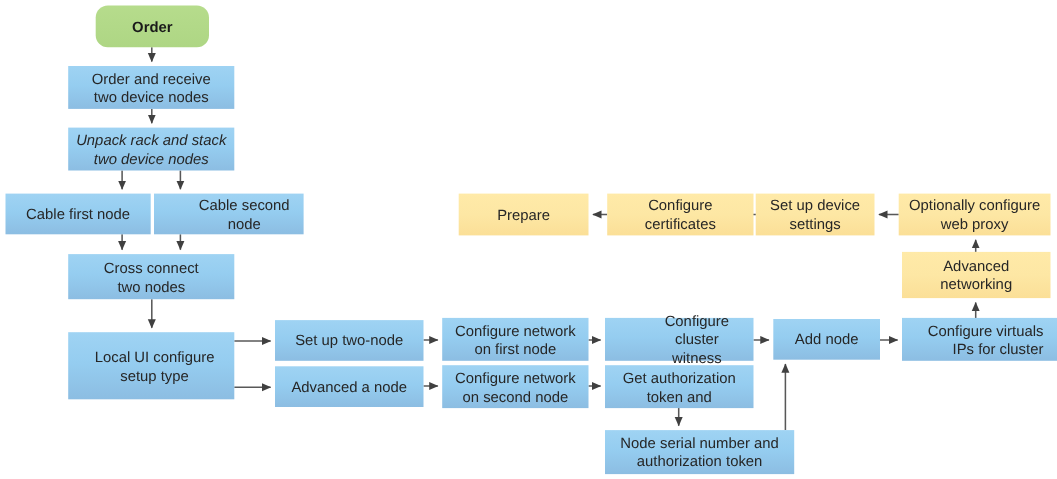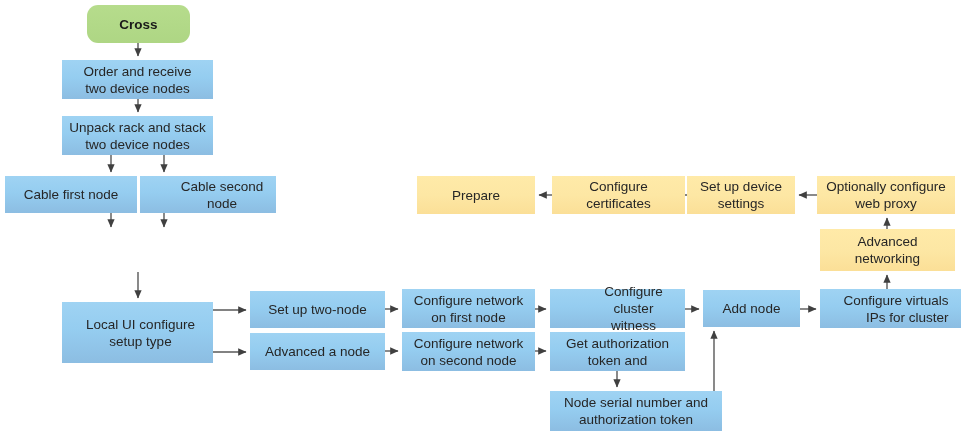--- a/index.html
+++ b/index.html
@@ -98,32 +98,34 @@
       <path d="M887,229 L887,218"></path>
 
       <path d="M817,195 L799,195"></path>
 
       <path d="M687,195 L689,195 M687,195 L668,195"></path>
 
       <path d="M552,195 L539,195"></path>
     </g>
   </svg>
 
-  <div class="node green" style="left:87px;top:5px;width:103px;height:38px;">Cross</div>
+  <div class="node green" style="left:87px;top:5px;width:103px;height:38px;">Order</div>
 
   <div class="node blue" style="left:62px;top:60px;width:151px;height:39px;">Order and receive
 two device nodes</div>
 
-  <div class="node blue" style="left:62px;top:116px;width:151px;height:39px;">Unpack rack and stack
+  <div class="node blue" style="left:62px;top:116px;width:151px;height:39px;font-style:italic;">Unpack rack and stack
 two device nodes</div>
 
   <div class="node blue" style="left:5px;top:176px;width:132px;height:37px;">Cable first node</div>
 
   <div class="node blue" style="left:140px;top:176px;width:136px;height:37px;padding-left:32px;">Cable second node</div>
 
+  <div class="node blue" style="left:62px;top:231px;width:151px;height:41px;">Cross connect
+two nodes</div>
 
   <div class="node blue" style="left:62px;top:302px;width:151px;height:61px;padding-left:10px;">Local UI configure
 setup type</div>
 
   <div class="node blue" style="left:250px;top:291px;width:135px;height:37px;">Set up two-node</div>
 
   <div class="node blue" style="left:250px;top:333px;width:135px;height:37px;">Advanced a node</div>
 
   <div class="node blue" style="left:402px;top:289px;width:133px;height:39px;">Configure network
 on first node</div>

